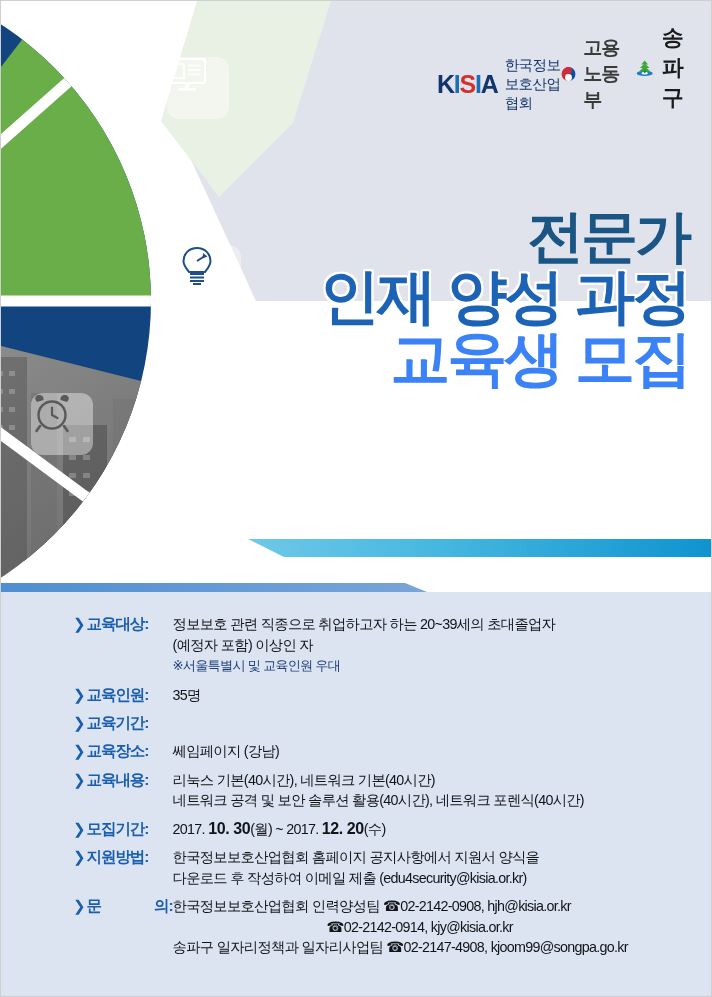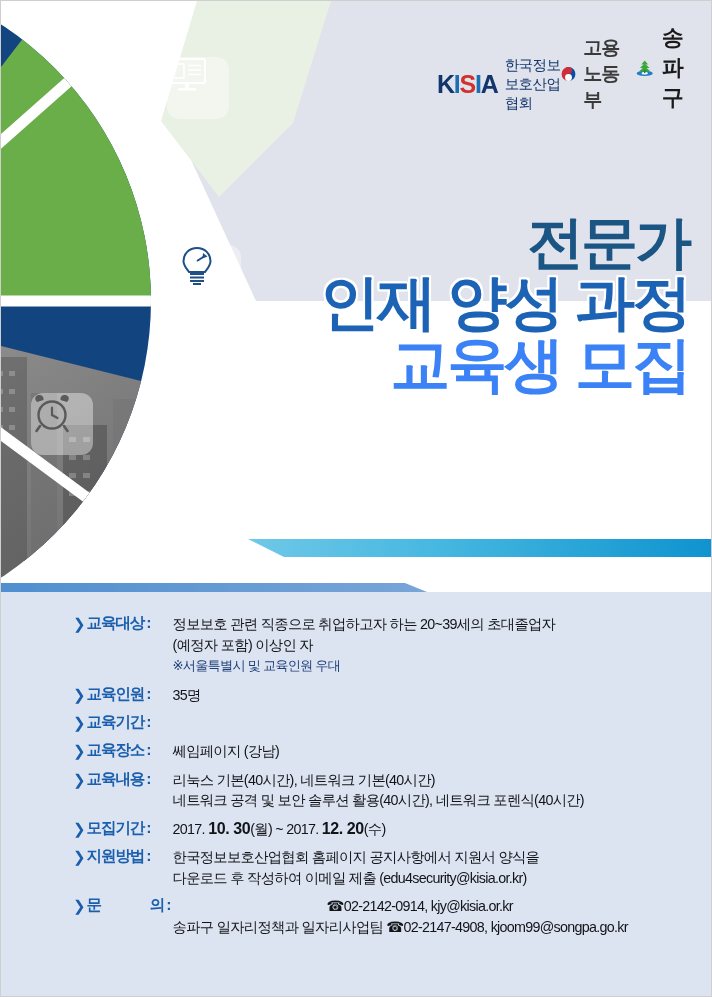--- a/index.html
+++ b/index.html
@@ -72,21 +72,21 @@
     line-height:.97;
   }
   .t-line{
     font-family:"Liberation Sans",sans-serif;
     font-weight:bold;
     letter-spacing:-3px;
     margin:0;
     white-space:nowrap;
   }
   .t1{ font-size:57px; color:#1a5584; }
-  .t2{ font-size:57px; color:#1a5584; margin-top:8px;text-align:right;}
+  .t2{ font-size:57px; color:#1a5584; margin-top:2px;text-align:right;}
   .t3{ font-size:60px; color:#1d63b5; margin-top:4px;
        text-shadow:
          -2px -2px 0 #fff, 2px -2px 0 #fff,
          -2px  2px 0 #fff, 2px  2px 0 #fff,
           0   -2px 0 #fff, 0    2px 0 #fff,
          -2px  0   0 #fff, 2px  0   0 #fff;}
   .t4{ font-size:60px; color:#3b82f6; margin-top:4px;
        text-shadow:
          -2px -2px 0 #fff, 2px -2px 0 #fff,
          -2px  2px 0 #fff, 2px  2px 0 #fff,
@@ -120,21 +120,20 @@
     font-weight:bold;
   }
   .row .label{
     flex:0 0 86px;
     color:#1a5fae;
     font-weight:bold;
     font-size:15.5px;
     letter-spacing:-1.1px;
     line-height:20px;
     white-space:nowrap;
-    font-family:Liberation Mono, monospace;
   }
   .row .label.spaced{
     letter-spacing:-1px;
     display:flex;
     justify-content:space-between;
   }
   .row .value{
     flex:1 1 auto;
     color:#111418;
     font-size:14.3px;
@@ -375,20 +374,21 @@
             <span class="ln">다운로드 후 작성하여 이메일 제출 (edu4security@kisia.or.kr)</span>
           </span>
         </div>
         <div class="row">
           <span class="chev">❯</span>
           <span class="label spaced">
             <span>문</span>
             <span>      의:</span>
           </span>
           <span class="value">
+            <span class="contact-line">한국정보보호산업협회 인력양성팀 ☎02-2142-0908, hjh@kisia.or.kr</span>
             <span class="contact-line contact-indent">☎02-2142-0914, kjy@kisia.or.kr</span>
             <span class="contact-line">송파구 일자리정책과 일자리사업팀 ☎02-2147-4908, kjoom99@songpa.go.kr</span>
           </span>
         </div>
       </div>
   </div>
 
 </div>
 
 </body></html>

